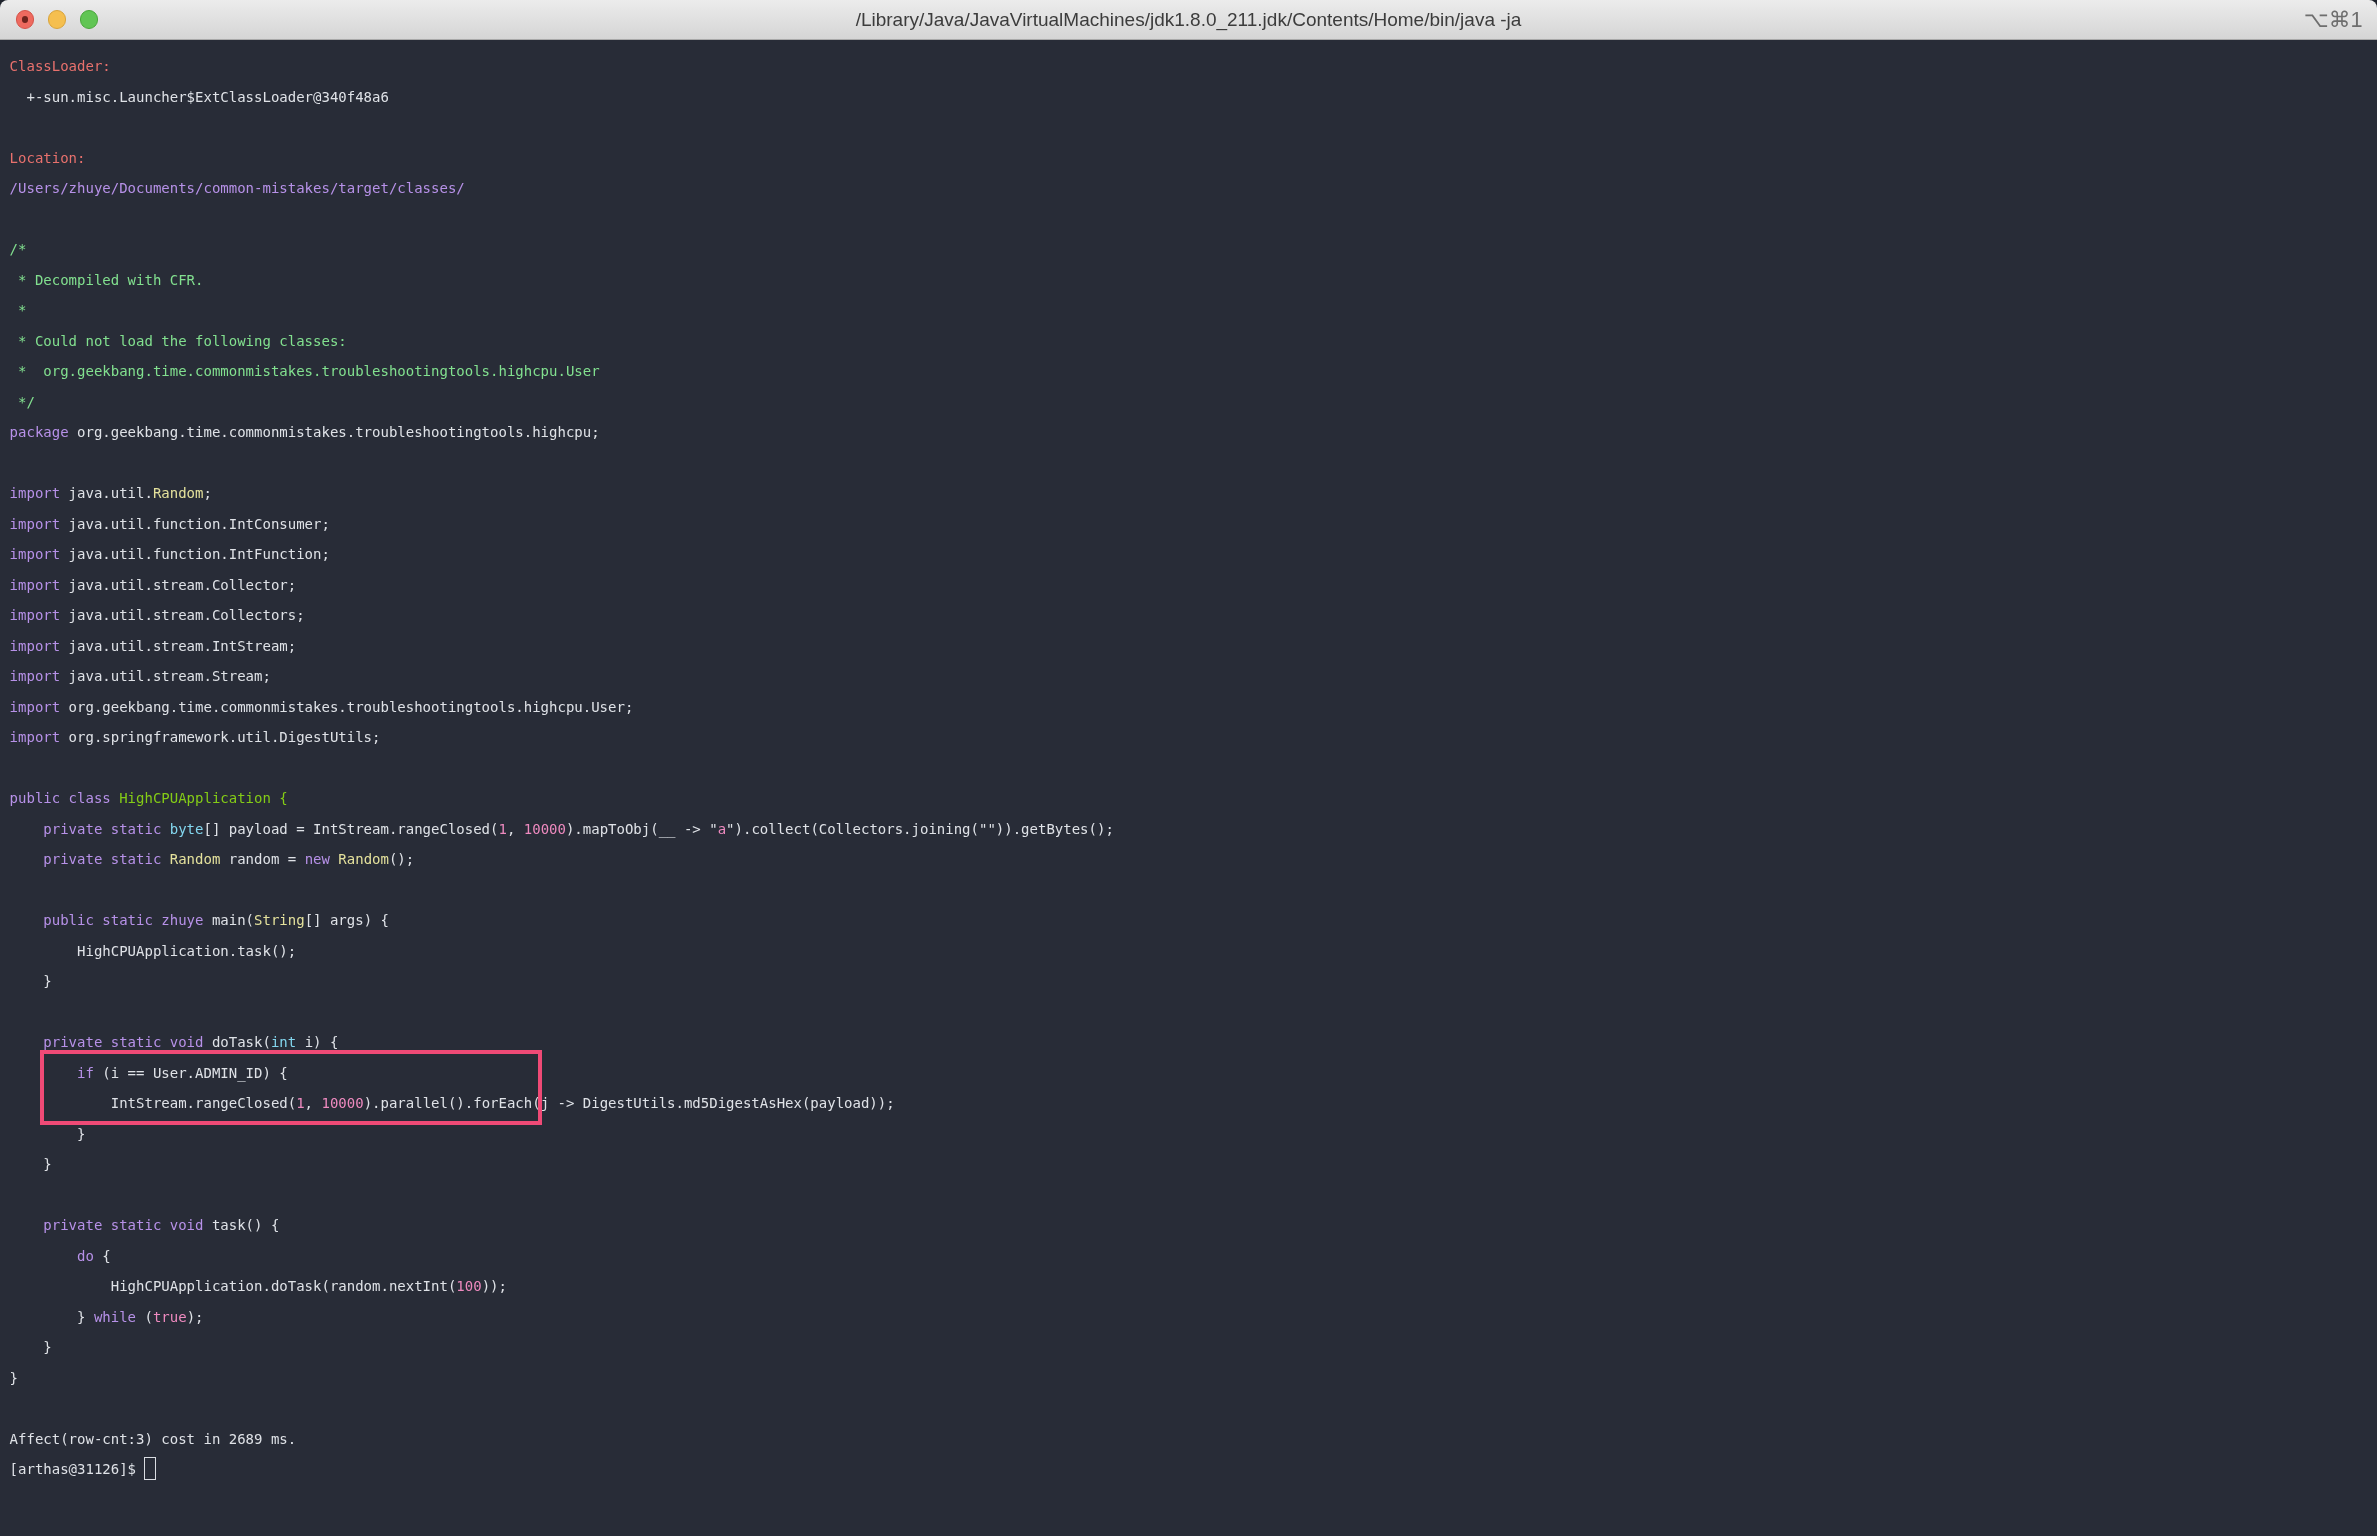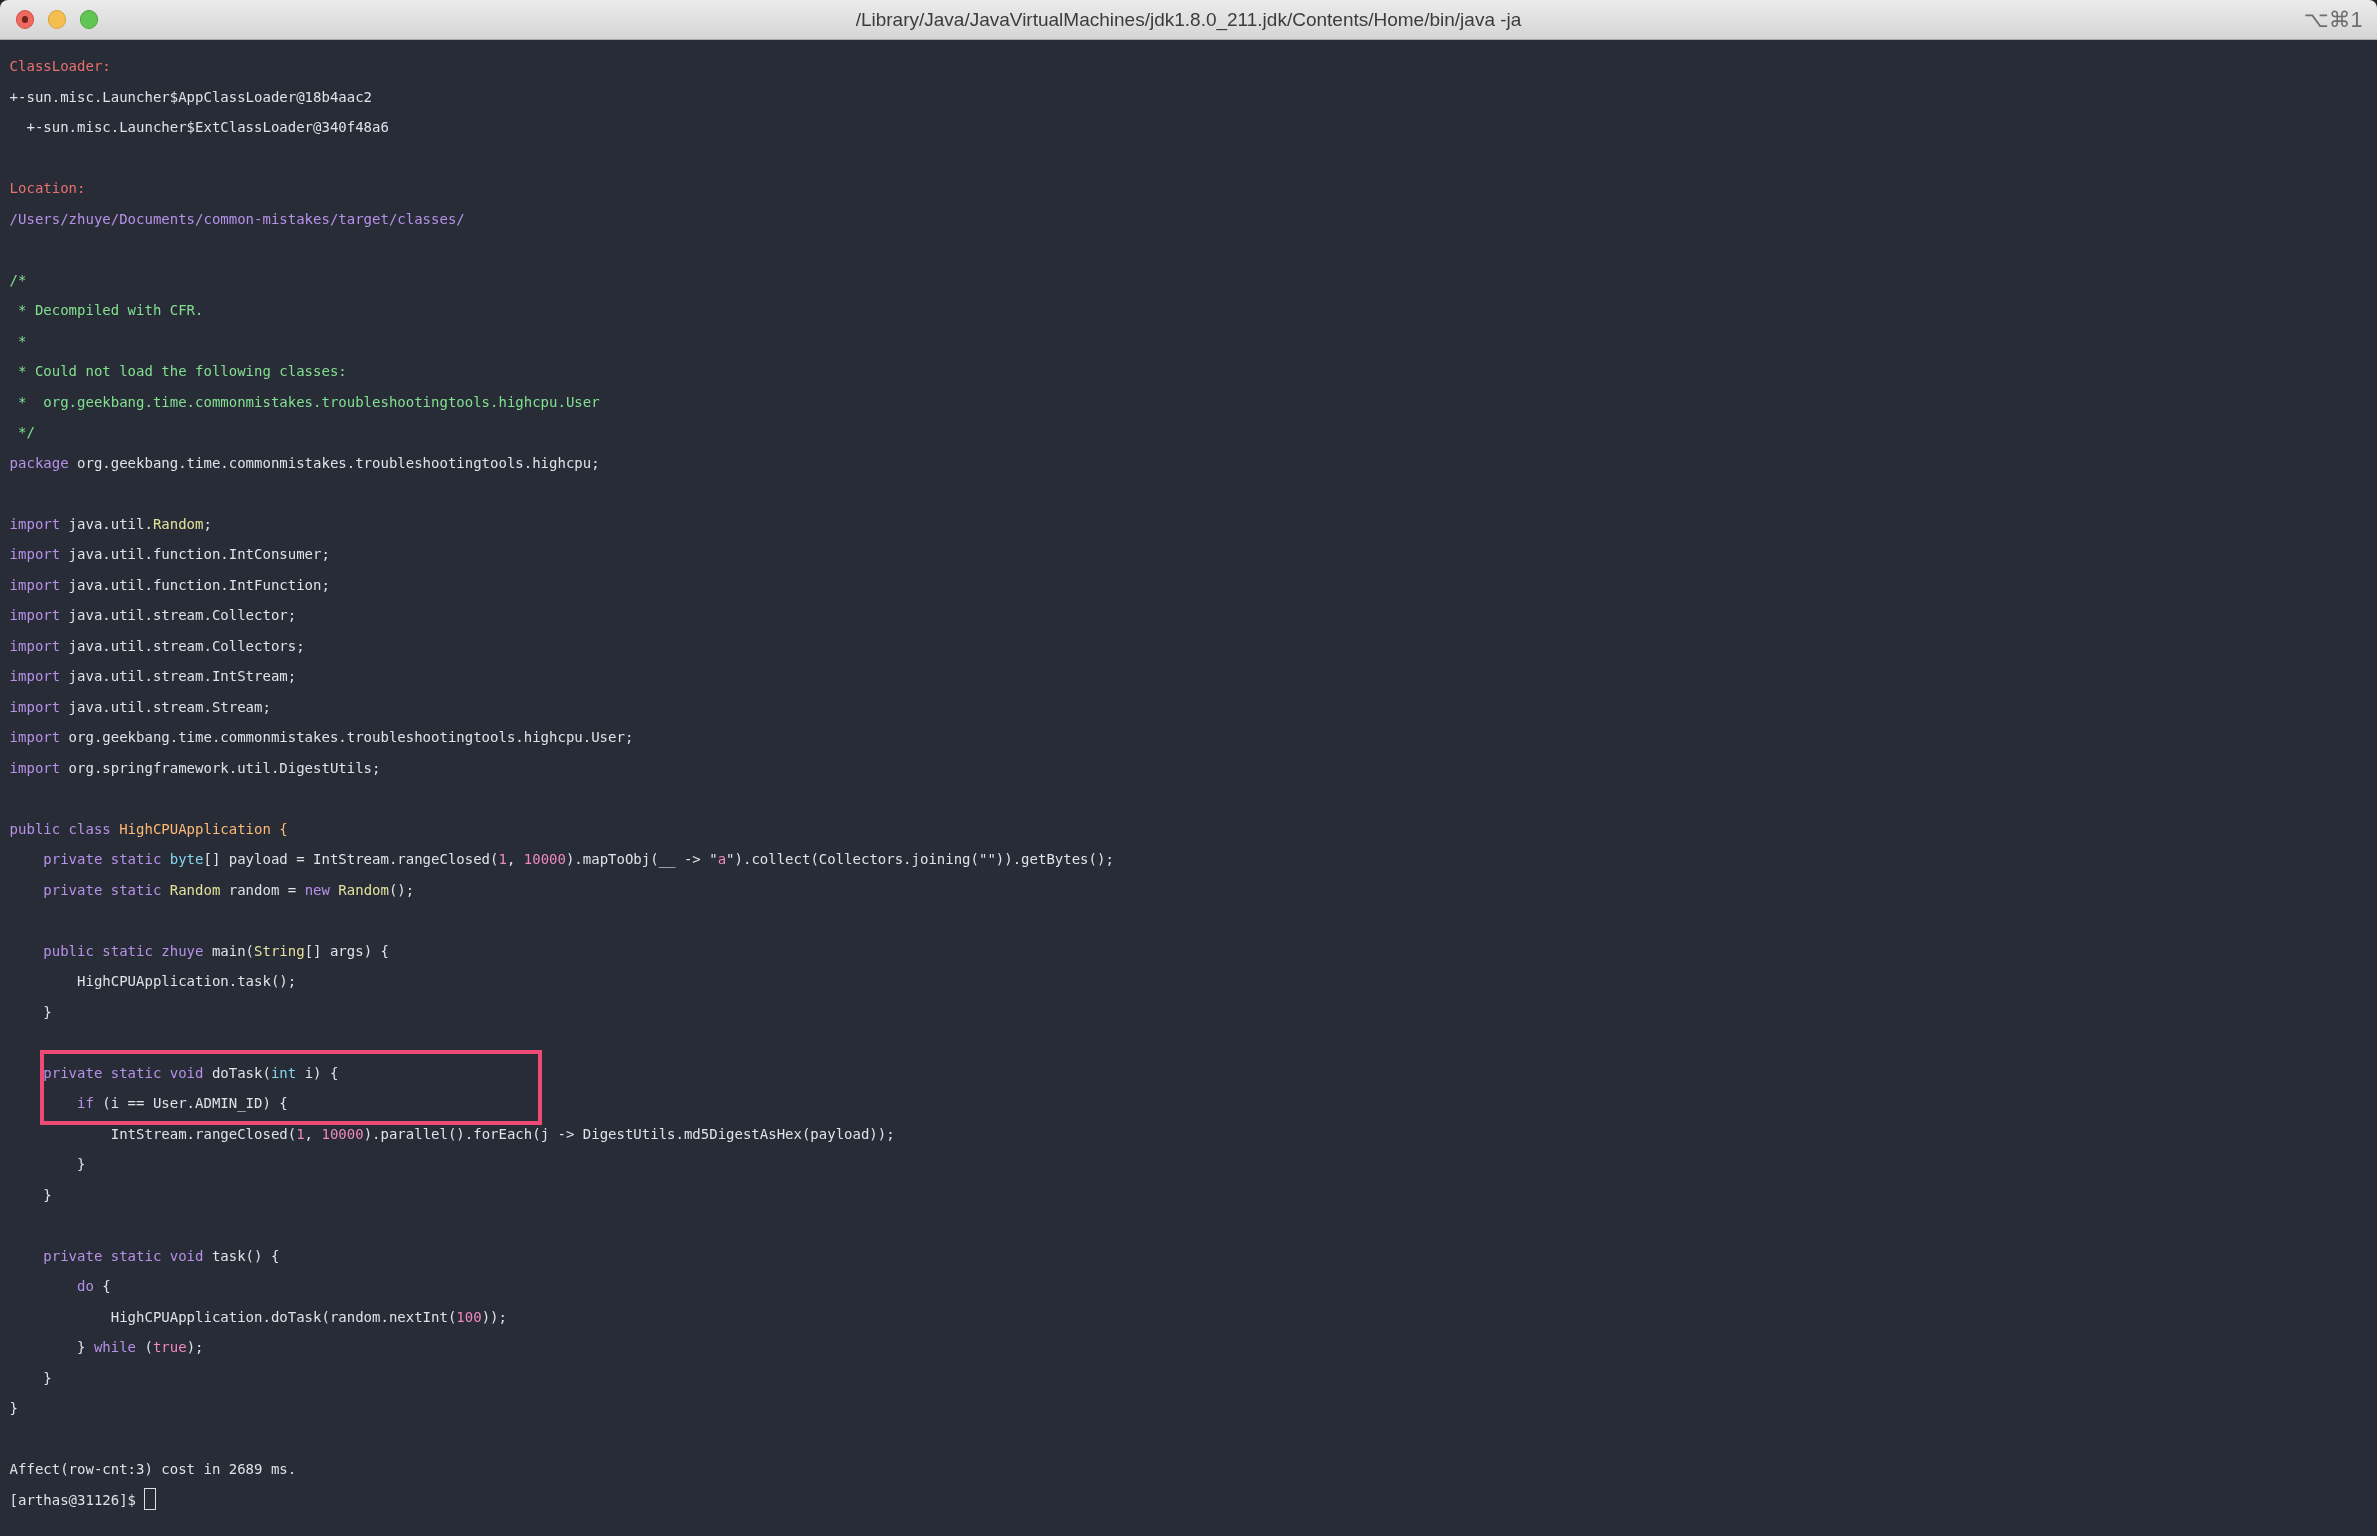--- a/index.html
+++ b/index.html
@@ -116,21 +116,20 @@
       <span class="tl tl-yellow"></span>
       <span class="tl tl-green"></span>
     </div>
     <div class="window-title">/Library/Java/JavaVirtualMachines/jdk1.8.0_211.jdk/Contents/Home/bin/java -ja</div>
     <div class="tab-shortcut">⌥⌘1</div>
   </div>
 
   <div class="terminal">
     <div class="terminal-output">
         <div class="line"><span class="line-inner"><span style="color: rgb(232, 113, 109);">ClassLoader:</span></span></div>
-        <div class="line"><span class="line-inner"><span style="color: rgb(223, 226, 231);">+-sun.misc.Launcher$AppClassLoader@18b4aac2</span></span></div>
         <div class="line"><span class="line-inner"><span style="color: rgb(223, 226, 231);">  +-sun.misc.Launcher$ExtClassLoader@340f48a6</span></span></div>
         <div class="line"><span class="line-inner"></span></div>
         <div class="line"><span class="line-inner"><span style="color: rgb(232, 113, 109);">Location:</span></span></div>
         <div class="line"><span class="line-inner"><span style="color: rgb(183, 145, 232);">/Users/zhuye/Documents/common-mistakes/target/classes/</span></span></div>
         <div class="line"><span class="line-inner"></span></div>
         <div class="line"><span class="line-inner"><span style="color: rgb(130, 224, 143);">/*</span></span></div>
         <div class="line"><span class="line-inner"><span style="color: rgb(130, 224, 143);"> * Decompiled with CFR.</span></span></div>
         <div class="line"><span class="line-inner"><span style="color: rgb(130, 224, 143);"> *</span></span></div>
         <div class="line"><span class="line-inner"><span style="color: rgb(130, 224, 143);"> * Could not load the following classes:</span></span></div>
         <div class="line"><span class="line-inner"><span style="color: rgb(130, 224, 143);"> *  org.geekbang.time.commonmistakes.troubleshootingtools.highcpu.User</span></span></div>
@@ -140,21 +139,21 @@
         <div class="line"><span class="line-inner"><span style="color: rgb(183, 145, 232);">import</span><span style="color: rgb(223, 226, 231);"> java.util.</span><span style="color: rgb(228, 225, 156);">Random</span><span style="color: rgb(223, 226, 231);">;</span></span></div>
         <div class="line"><span class="line-inner"><span style="color: rgb(183, 145, 232);">import</span><span style="color: rgb(223, 226, 231);"> java.util.function.IntConsumer;</span></span></div>
         <div class="line"><span class="line-inner"><span style="color: rgb(183, 145, 232);">import</span><span style="color: rgb(223, 226, 231);"> java.util.function.IntFunction;</span></span></div>
         <div class="line"><span class="line-inner"><span style="color: rgb(183, 145, 232);">import</span><span style="color: rgb(223, 226, 231);"> java.util.stream.Collector;</span></span></div>
         <div class="line"><span class="line-inner"><span style="color: rgb(183, 145, 232);">import</span><span style="color: rgb(223, 226, 231);"> java.util.stream.Collectors;</span></span></div>
         <div class="line"><span class="line-inner"><span style="color: rgb(183, 145, 232);">import</span><span style="color: rgb(223, 226, 231);"> java.util.stream.IntStream;</span></span></div>
         <div class="line"><span class="line-inner"><span style="color: rgb(183, 145, 232);">import</span><span style="color: rgb(223, 226, 231);"> java.util.stream.Stream;</span></span></div>
         <div class="line"><span class="line-inner"><span style="color: rgb(183, 145, 232);">import</span><span style="color: rgb(223, 226, 231);"> org.geekbang.time.commonmistakes.troubleshootingtools.highcpu.User;</span></span></div>
         <div class="line"><span class="line-inner"><span style="color: rgb(183, 145, 232);">import</span><span style="color: rgb(223, 226, 231); text-align: center;"> org.springframework.util.DigestUtils;</span></span></div>
         <div class="line"><span class="line-inner"></span></div>
-        <div class="line"><span class="line-inner"><span style="color: rgb(183, 145, 232);">public class</span><span style="color: #fdba74;"> HighCPUApplication {</span></span></div>
+        <div class="line"><span class="line-inner"><span style="color: rgb(183, 145, 232);">public class</span><span style="color: #84cc16;"> HighCPUApplication {</span></span></div>
         <div class="line"><span class="line-inner"><span style="color: rgb(223, 226, 231);">    </span><span style="color: rgb(183, 145, 232);">private static </span><span style="color: rgb(131, 214, 238);">byte</span><span style="color: rgb(223, 226, 231);">[] payload = IntStream.rangeClosed(</span><span style="color: rgb(238, 138, 191);">1</span><span style="color: rgb(223, 226, 231);">, </span><span style="color: rgb(238, 138, 191);">10000</span><span style="color: rgb(223, 226, 231);">).mapToObj(__ -&gt; "</span><span style="color: rgb(238, 138, 191);">a</span><span style="color: rgb(223, 226, 231);">").collect(Collectors.joining("")).getBytes();</span></span></div>
         <div class="line"><span class="line-inner"><span style="color: rgb(223, 226, 231);">    </span><span style="color: rgb(183, 145, 232);">private static </span><span style="color: rgb(228, 225, 156);">Random</span><span style="color: rgb(223, 226, 231);"> random = </span><span style="color: rgb(183, 145, 232);">new</span><span style="color: rgb(223, 226, 231);"> </span><span style="color: rgb(228, 225, 156);">Random</span><span style="color: rgb(223, 226, 231);">();</span></span></div>
         <div class="line"><span class="line-inner"></span></div>
         <div class="line"><span class="line-inner"><span style="color: rgb(223, 226, 231);">    </span><span style="color: rgb(183, 145, 232);">public static zhuye</span><span style="color: rgb(223, 226, 231);"> main(</span><span style="color: rgb(228, 225, 156);">String</span><span style="color: rgb(223, 226, 231);">[] args) {</span></span></div>
         <div class="line"><span class="line-inner"><span style="color: rgb(223, 226, 231);">        HighCPUApplication.task();</span></span></div>
         <div class="line"><span class="line-inner"><span style="color: rgb(223, 226, 231);">    }</span></span></div>
         <div class="line"><span class="line-inner"></span></div>
         <div class="line"><span class="line-inner"><span style="color: rgb(223, 226, 231);">    </span><span style="color: rgb(183, 145, 232);">private static void</span><span style="color: rgb(223, 226, 231);"> doTask(</span><span style="color: rgb(131, 214, 238);">int</span><span style="color: rgb(223, 226, 231);"> i) {</span></span></div>
         <div class="line"><span class="line-inner"><span style="color: rgb(223, 226, 231);">        </span><span style="color: rgb(183, 145, 232);">if</span><span style="color: rgb(223, 226, 231);"> (i == User.ADMIN_ID) {</span></span></div>
         <div class="line"><span class="line-inner"><span style="color: rgb(223, 226, 231);">            IntStream.rangeClosed(</span><span style="color: rgb(238, 138, 191);">1</span><span style="color: rgb(223, 226, 231);">, </span><span style="color: rgb(238, 138, 191);">10000</span><span style="color: rgb(223, 226, 231);">).parallel().forEach(j -&gt; DigestUtils.md5DigestAsHex(payload));</span></span></div>

